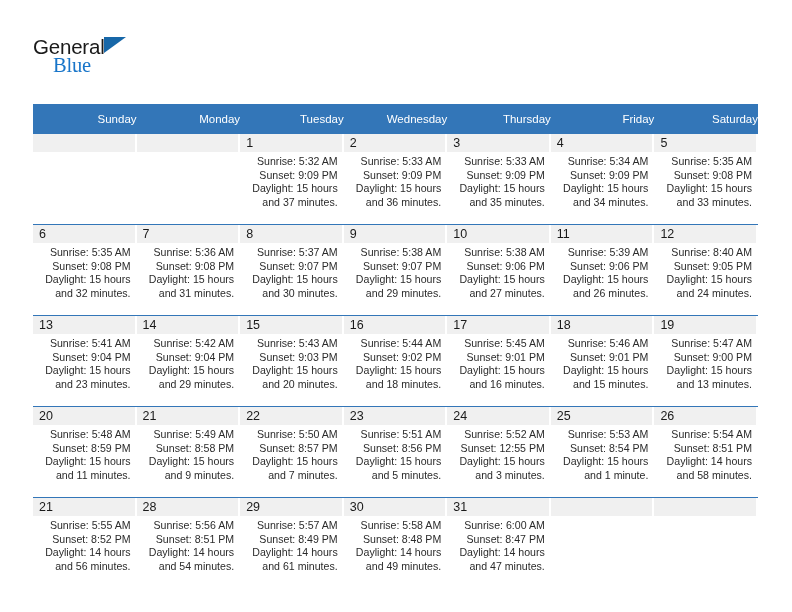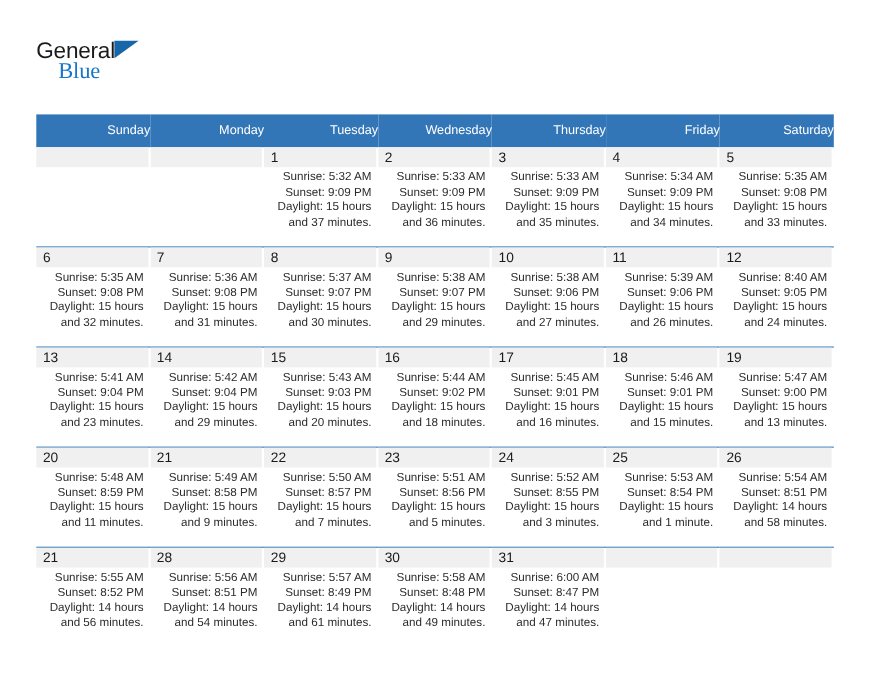--- a/index.html
+++ b/index.html
@@ -467,21 +467,21 @@
               <div>Daylight: 15 hours</div>
               <div>and 5 minutes.</div>
             </div>
           </div>
         </td>
         <td>
           <div class="cell-inner">
             <div class="daynum-band">24</div>
             <div class="cell-body">
               <div>Sunrise: 5:52 AM</div>
-              <div>Sunset: 8:55 PM</div>
+              <div>Sunset: 12:55 PM</div>
               <div>Daylight: 15 hours</div>
               <div>and 3 minutes.</div>
             </div>
           </div>
         </td>
         <td>
           <div class="cell-inner">
             <div class="daynum-band">25</div>
             <div class="cell-body">
               <div>Sunrise: 5:53 AM</div>

